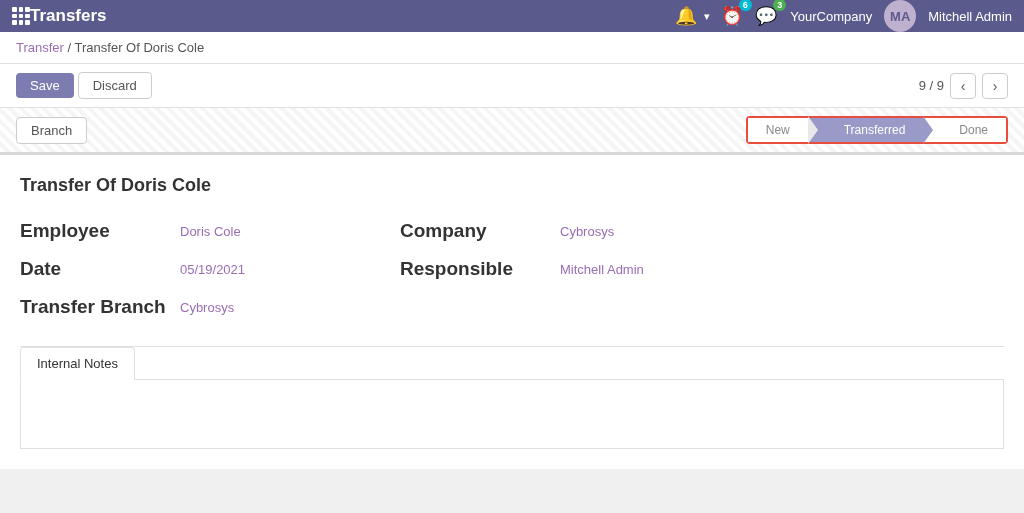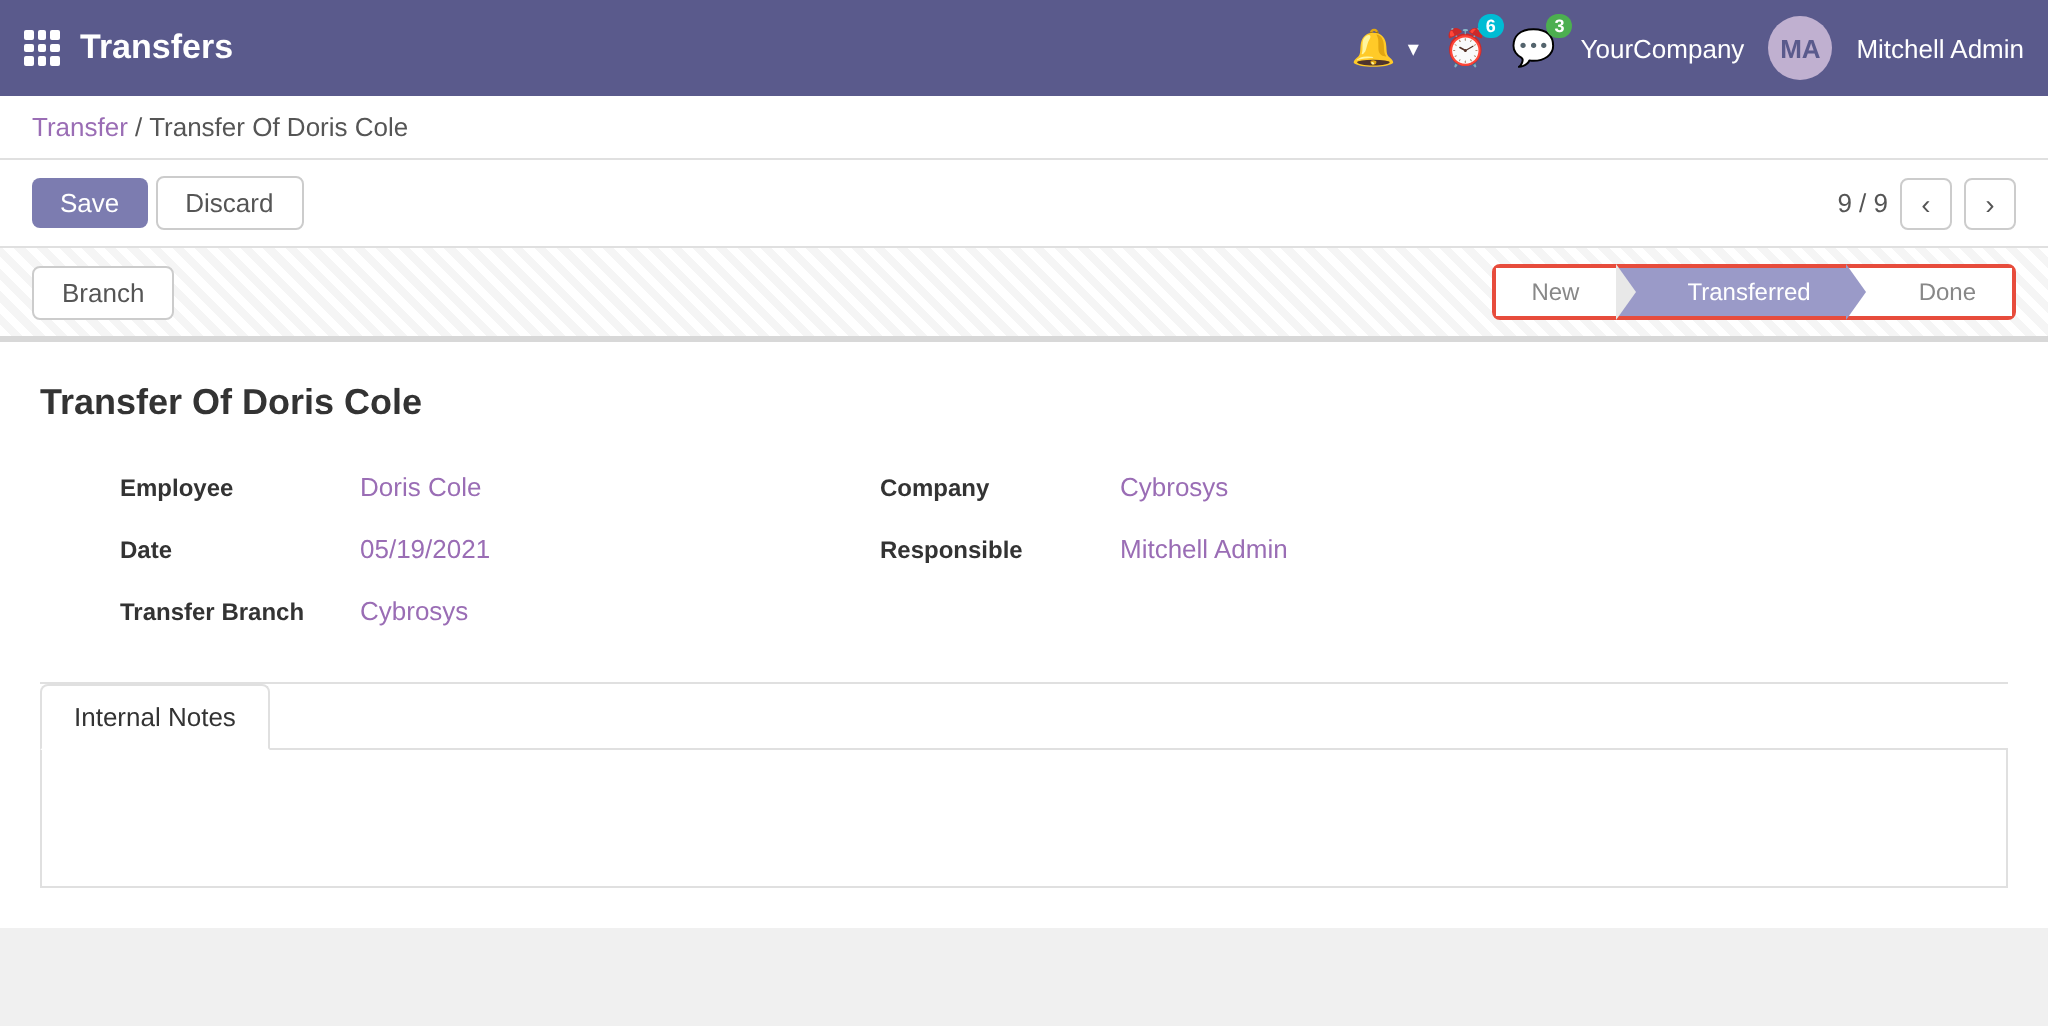--- a/index.html
+++ b/index.html
@@ -6,22 +6,21 @@
 
     body { background: #f0f0f0; font-size: 13px; color: #333; }
 
     
     .topnav {
       background: #5a5a8c;
       color: white;
       display: flex;
       align-items: center;
       padding: 0 12px;
-      height: 48px;
-      gap: 10px;
+      height: 32px;
     }
     .topnav-grid-icon {
       display: grid;
       grid-template-columns: 1fr 1fr 1fr;
       gap: 2px;
       width: 18px;
       height: 18px;
       cursor: pointer;
     }
     .topnav-grid-icon span {
@@ -226,24 +225,23 @@
     }
     .form-grid {
       display: grid;
       grid-template-columns: 160px 220px 160px 220px;
       gap: 8px 0;
       margin-bottom: 24px;
     }
     .field-label {
       font-weight: bold;
       color: #333;
-      font-size: 12px;
+      font-size: 19px;
       padding: 4px 0;
       align-self: center;
-      margin-left: 40px;
     }
     .field-value {
       color: #9a6db5;
       font-size: 13px;
       padding: 4px 0;
       align-self: center;
     }
 
     
     .tabs-section {

